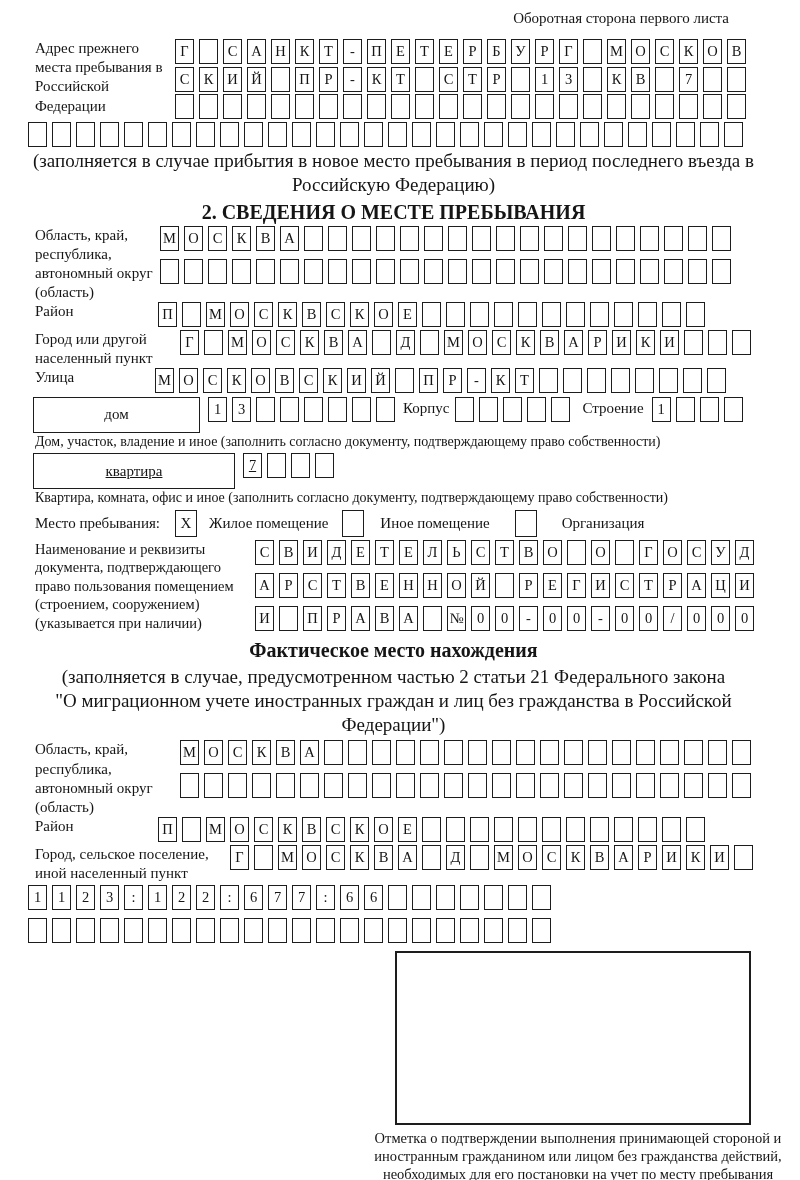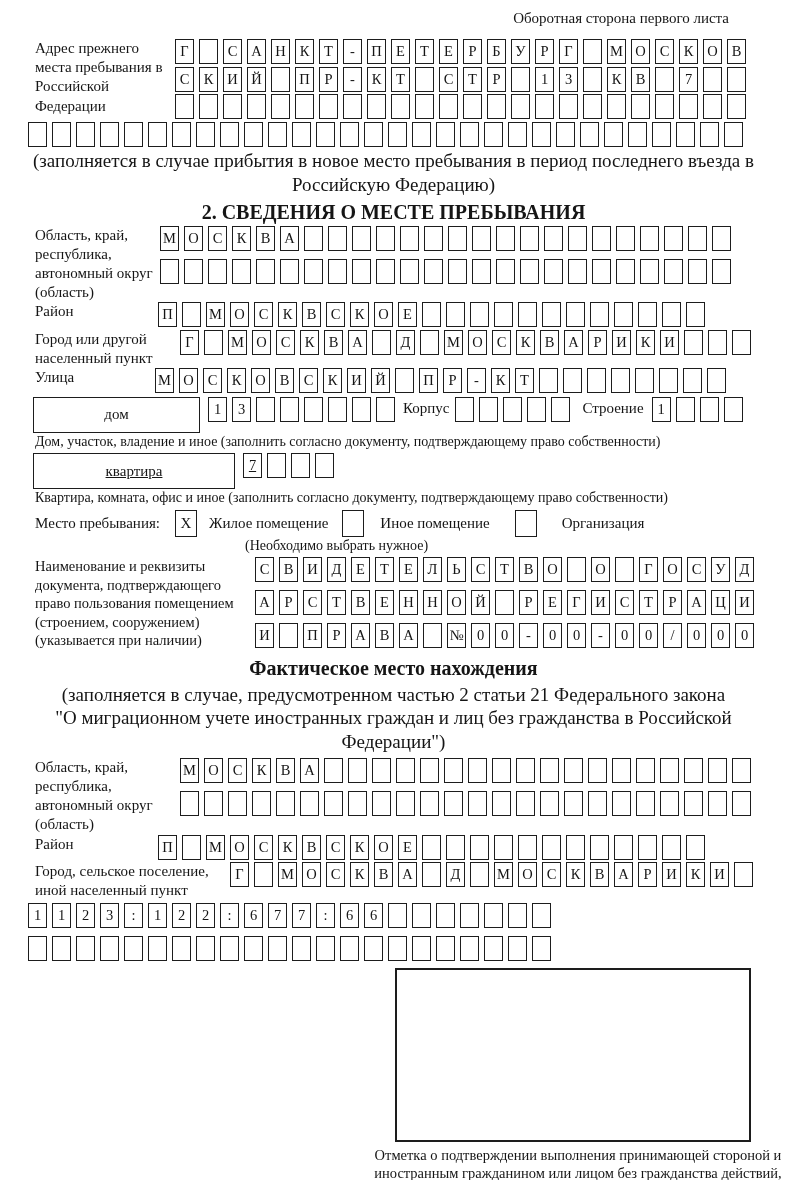--- a/index.html
+++ b/index.html
@@ -368,21 +368,20 @@
 
   <div class="row mt3" style="align-items:center;">
     <div class="lbl" style="margin-right:15px;">Место пребывания:</div>
     <div class="checkbox">X</div>
     <div class="lbl-plain" style="margin:0 14px 0 12px;">Жилое помещение</div>
     <div class="checkbox"></div>
     <div class="lbl-plain" style="margin:0 25px 0 16px;">Иное помещение</div>
     <div class="checkbox"></div>
     <div class="lbl-plain" style="margin-left:25px;">Организация</div>
   </div>
-  <div class="note" style="font-size:14px; margin-left:217px;">(Необходимо выбрать нужное)</div>
 
   <div class="row mt3">
     <div class="lbl w227" style="font-size:14.5px;">Наименование и реквизиты документа, подтверждающего право пользования помещением (строением, сооружением) (указывается при наличии)</div>
     <div>
       <div class="cells g8">
           <span class="cell">С</span>
           <span class="cell">В</span>
           <span class="cell">И</span>
           <span class="cell">Д</span>
           <span class="cell">Е</span>

